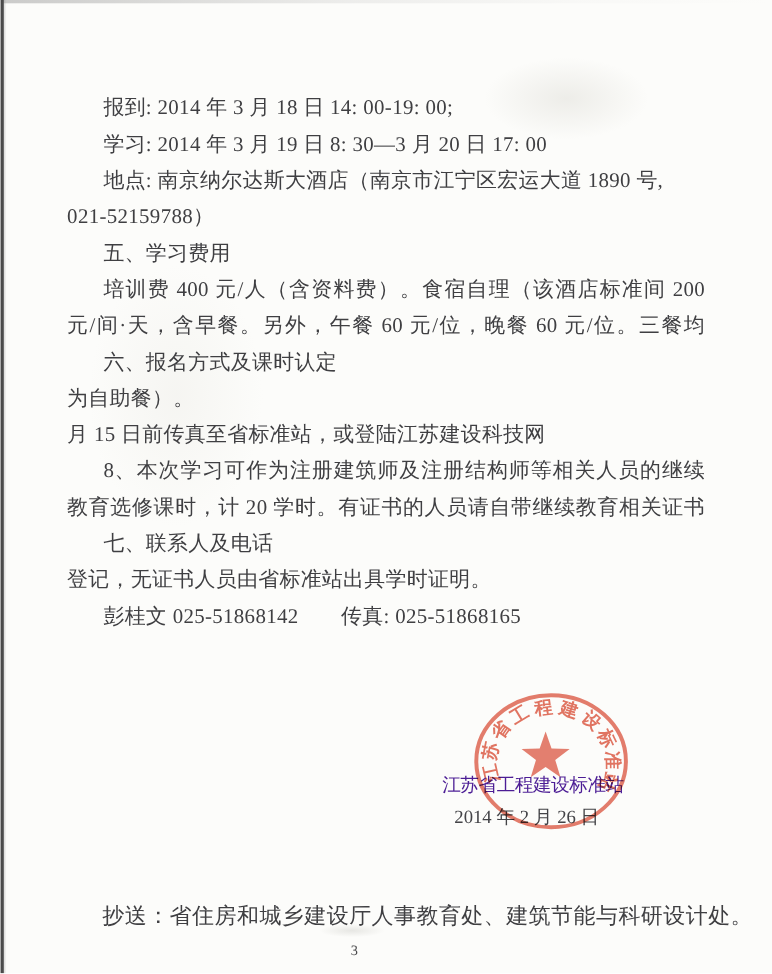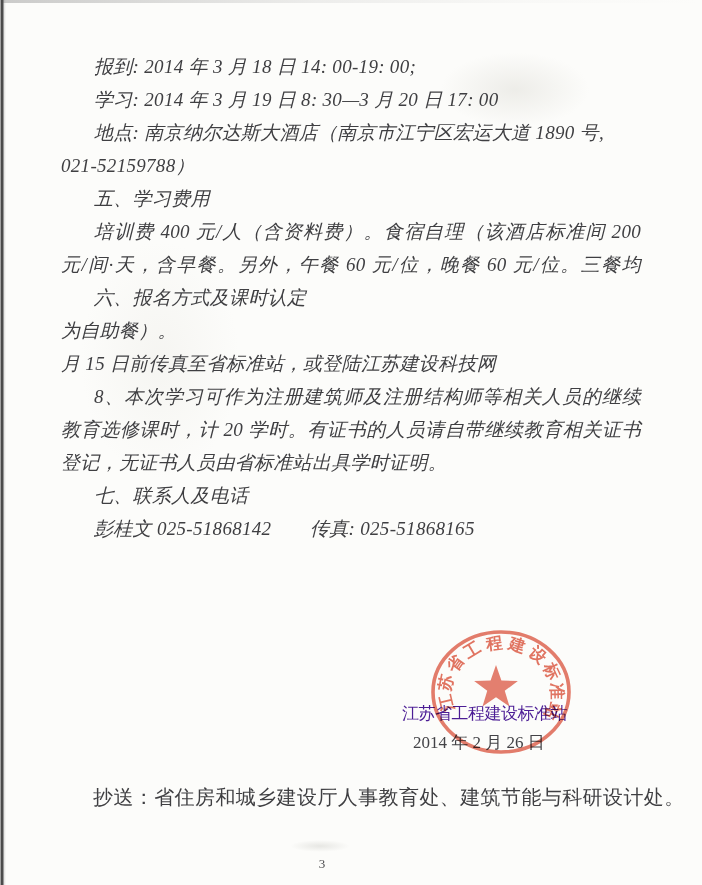--- a/index.html
+++ b/index.html
@@ -52,23 +52,22 @@
     background: radial-gradient(ellipse at center, rgba(233,232,226,0.35), transparent 70%);
   }
   .blob-3 {
     left: 290px; top: 840px; width: 60px; height: 12px;
     background: radial-gradient(ellipse at center, rgba(210,210,205,0.5), transparent 70%);
   }
 
   
   .body-text {
     position: absolute;
-    left: 61px; top: 50px;
+    left: 61px; top: 82px;
     width: 580px;
-    font-style: italic;
   }
   .line {
     height: 33px;
     line-height: 33px;
     font-size: 19px;
     white-space: nowrap;
     letter-spacing: 0.3px;
   }
   .indent { padding-left: 33px; }
   .fill {
@@ -86,21 +85,21 @@
   }
   .signature-date {
     position: absolute;
     left: 413px; top: 731px;
     font-size: 17px;
     color: #434347;
   }
 
   .cc-line {
     position: absolute;
-    left: 93px; top: 784px;
+    left: 93px; top: 819px;
     font-size: 20px;
     letter-spacing: 0.4px;
   }
 
   .page-number {
     position: absolute;
     left: 302px; top: 856px;
     width: 40px;
     text-align: center;
     font-size: 13px;
@@ -135,22 +134,22 @@
     <div class="line indent">地点: 南京纳尔达斯大酒店（南京市江宁区宏运大道 1890 号,</div>
     <div class="line">021-52159788）</div>
     <div class="line indent">五、学习费用</div>
     <div class="line indent fill">培训费 400 元/人（含资料费）。食宿自理（该酒店标准间 200</div>
     <div class="line fill">元/间·天，含早餐。另外，午餐 60 元/位，晚餐 60 元/位。三餐均</div>
     <div class="line indent">六、报名方式及课时认定</div>
     <div class="line">为自助餐）。</div>
     <div class="line">月 15 日前传真至省标准站，或登陆江苏建设科技网</div>
     <div class="line indent fill">8、本次学习可作为注册建筑师及注册结构师等相关人员的继续</div>
     <div class="line fill">教育选修课时，计 20 学时。有证书的人员请自带继续教育相关证书</div>
+    <div class="line indent">七、联系人及电话</div>
     <div class="line">登记，无证书人员由省标准站出具学时证明。</div>
-    <div class="line indent">七、联系人及电话</div>
     <div class="line indent">彭桂文 025-51868142　　传真: 025-51868165</div>
   </div>
 
   <div class="signature-org">江苏省工程建设标准站</div>
   <div class="signature-date">2014 年 2 月 26 日</div>
 
   <svg class="seal" width="150" height="140" viewBox="0 0 150 140" aria-hidden="true">
       <ellipse cx="75" cy="70" rx="68" ry="60" fill="none" stroke="#dc4f38" stroke-width="3.6" opacity="0.8"></ellipse>
       <polygon points="70,43 64.59237567890925,58.55704365175048 48.125700125211466,58.89260912937621 61.25028005008459,68.84295634824952 56.480939197273116,84.60739087062379 70,75.2 83.51906080272687,84.60739087062379 78.74971994991542,68.84295634824952 91.87429987478853,58.89260912937621 75.40762432109076,58.55704365175049" fill="#dc4f38" opacity="0.78"></polygon>
       <text x="20.435276372026827" y="81.02260166284938" transform="rotate(-103 20.435276372026827 81.02260166284938)" fill="#dc4f38" font-size="16.5" text-anchor="middle" dominant-baseline="central" opacity="0.85">江</text>

